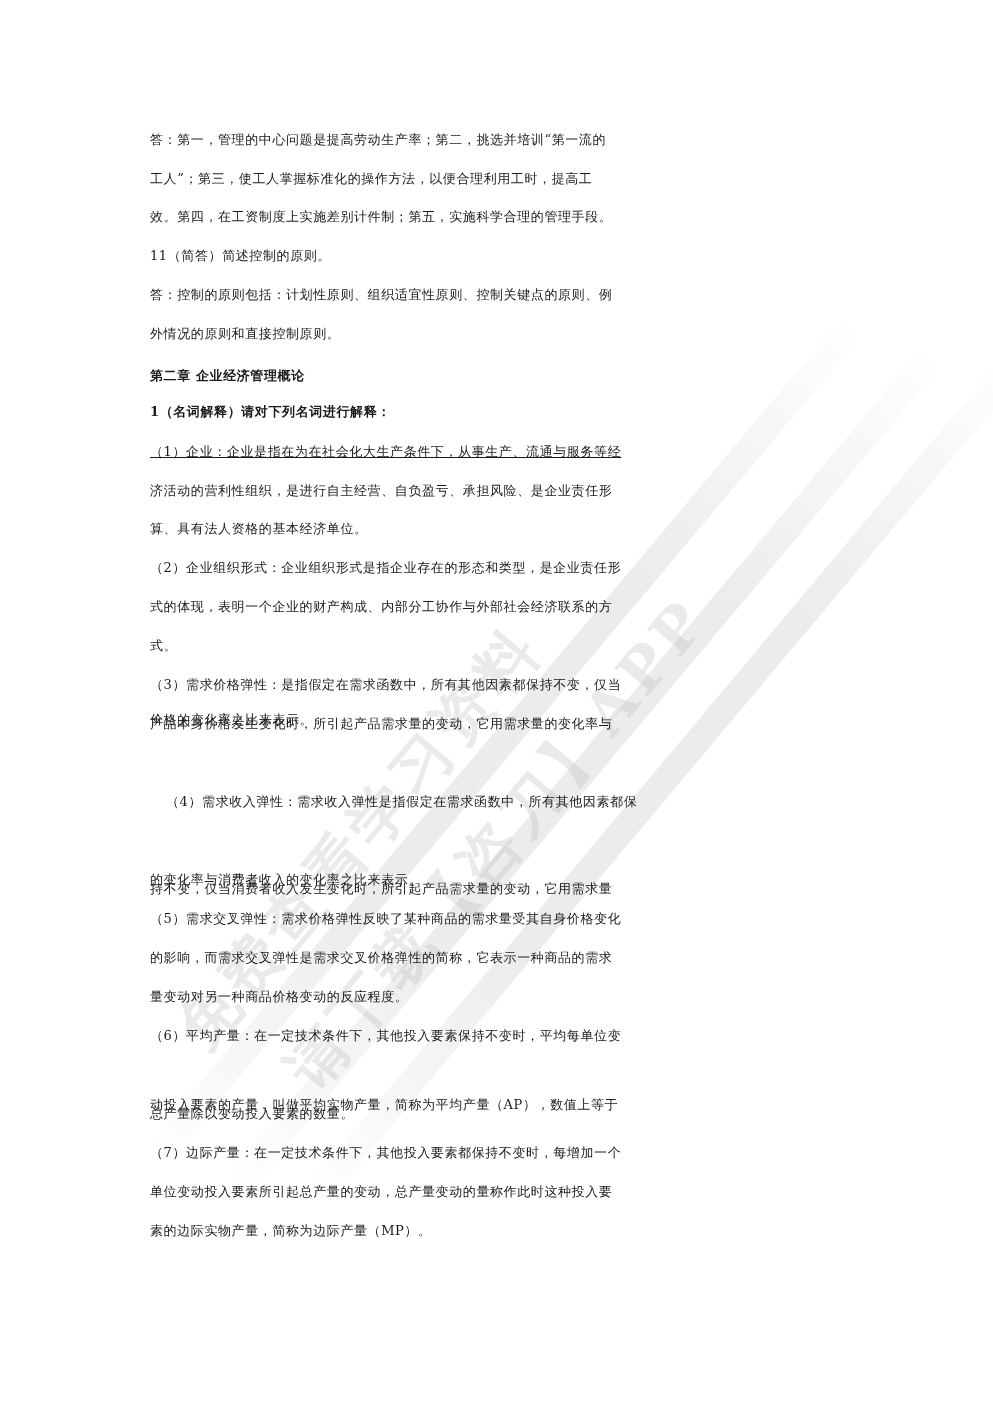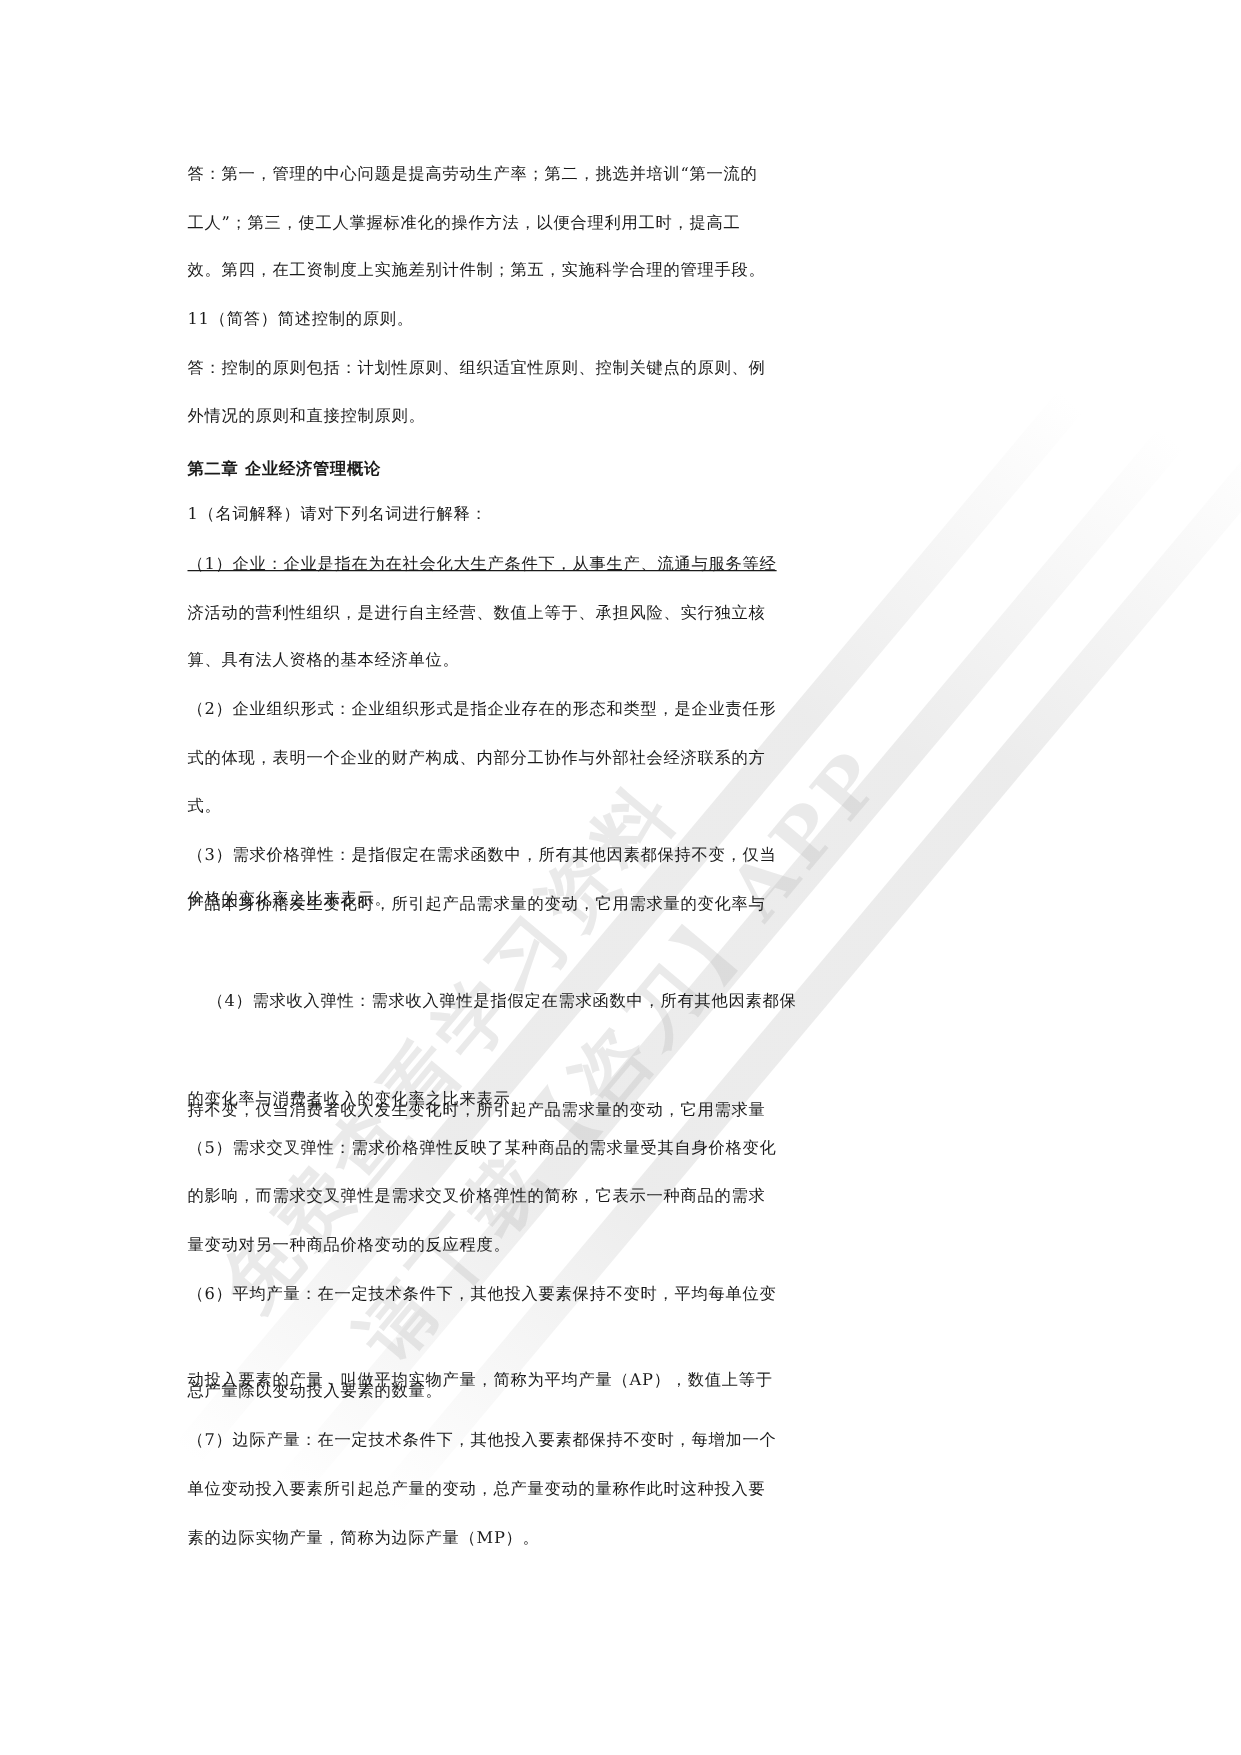--- a/index.html
+++ b/index.html
@@ -34,23 +34,23 @@
 </div>
 
 <div class="page">
   <div class="line" style="top:128px;">答：第一，管理的中心问题是提高劳动生产率；第二，挑选并培训“第一流的</div>
   <div class="line" style="top:167px;">工人”；第三，使工人掌握标准化的操作方法，以便合理利用工时，提高工</div>
   <div class="line" style="top:205px;">效。第四，在工资制度上实施差别计件制；第五，实施科学合理的管理手段。</div>
   <div class="line" style="top:244px;">11（简答）简述控制的原则。</div>
   <div class="line" style="top:283px;">答：控制的原则包括：计划性原则、组织适宜性原则、控制关键点的原则、例</div>
   <div class="line" style="top:322px;">外情况的原则和直接控制原则。</div>
   <div class="line heading" style="top:364px;">第二章 企业经济管理概论</div>
-  <div class="line" style="top:400px;">1（名词解释）请对下列名词进行解释：</div>
+  <div class="line" style="top:400px;font-weight:bold;">1（名词解释）请对下列名词进行解释：</div>
   <div class="line" style="top:440px;text-decoration:underline;">（1）企业：企业是指在为在社会化大生产条件下，从事生产、流通与服务等经</div>
-  <div class="line" style="top:479px;">济活动的营利性组织，是进行自主经营、数值上等于、承担风险、实行独立核</div>
+  <div class="line" style="top:479px;">济活动的营利性组织，是进行自主经营、自负盈亏、承担风险、是企业责任形</div>
   <div class="line" style="top:517px;">算、具有法人资格的基本经济单位。</div>
   <div class="line" style="top:556px;">（2）企业组织形式：企业组织形式是指企业存在的形态和类型，是企业责任形</div>
   <div class="line" style="top:595px;">式的体现，表明一个企业的财产构成、内部分工协作与外部社会经济联系的方</div>
   <div class="line" style="top:634px;">式。</div>
   <div class="line" style="top:673px;">（3）需求价格弹性：是指假定在需求函数中，所有其他因素都保持不变，仅当</div>
   <div class="line" style="top:712px;">产品本身价格发生变化时，所引起产品需求量的变动，它用需求量的变化率与</div>
   <div class="line" style="top:708px;text-align:center;">价格的变化率之比来表示。</div>
   <div class="line" style="top:790px;margin-left:16px;">（4）需求收入弹性：需求收入弹性是指假定在需求函数中，所有其他因素都保</div>
   <div class="line" style="top:829px;margin-top:48px;">持不变，仅当消费者收入发生变化时，所引起产品需求量的变动，它用需求量</div>
   <div class="line" style="top:868px;">的变化率与消费者收入的变化率之比来表示。</div>

